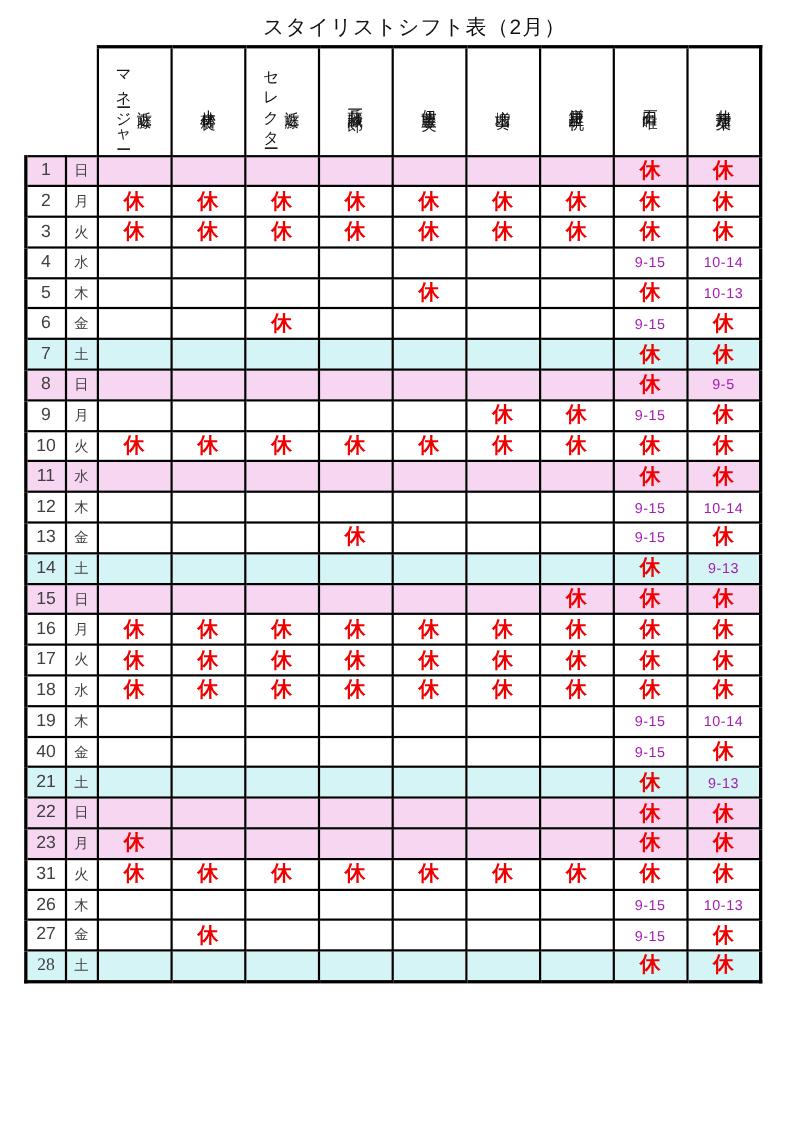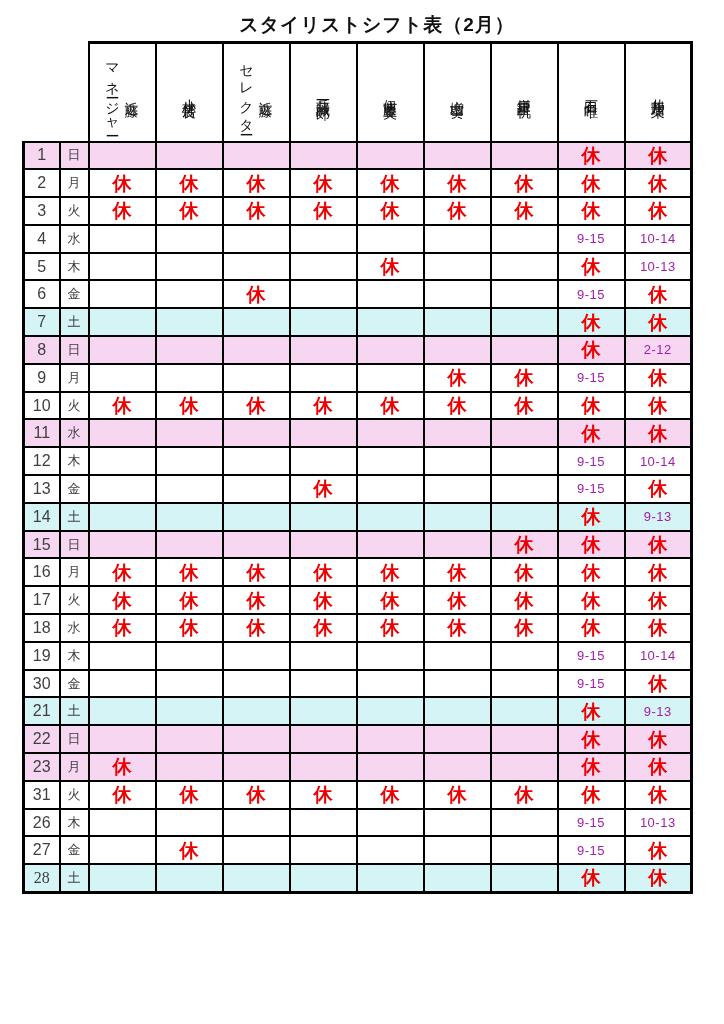--- a/index.html
+++ b/index.html
@@ -19,21 +19,21 @@
     overflow:hidden;
   }
   .page{padding-top:12px;}
   .title{
     width:668px;
     margin:0 0 3px 22px;
     padding-left:42px;
     box-sizing:border-box;
     text-align:center;
     font-size:19px;
-    font-weight:700;
+    font-weight:400;
     letter-spacing:1px;
     color:#111;
   }
   table.shift-table{
     border-collapse:collapse;
     table-layout:fixed;
     margin-left:22px;
   }
   .shift-table th,.shift-table td{
     border:2px solid var(--border);
@@ -265,21 +265,21 @@
           <td class="day-num">8</td>
           <td class="weekday">日</td>
           <td class="shift"></td>
           <td class="shift"></td>
           <td class="shift"></td>
           <td class="shift"></td>
           <td class="shift"></td>
           <td class="shift"></td>
           <td class="shift"></td>
           <td class="shift rest">休</td>
-          <td class="shift time">2-12</td>
+          <td class="shift time">9-5</td>
         </tr>
         <tr class="none">
           <td class="day-num">9</td>
           <td class="weekday">月</td>
           <td class="shift"></td>
           <td class="shift"></td>
           <td class="shift"></td>
           <td class="shift"></td>
           <td class="shift"></td>
           <td class="shift rest">休</td>
@@ -411,21 +411,21 @@
           <td class="shift"></td>
           <td class="shift"></td>
           <td class="shift"></td>
           <td class="shift"></td>
           <td class="shift"></td>
           <td class="shift"></td>
           <td class="shift time">9-15</td>
           <td class="shift time">10-14</td>
         </tr>
         <tr class="none">
-          <td class="day-num">30</td>
+          <td class="day-num">40</td>
           <td class="weekday">金</td>
           <td class="shift"></td>
           <td class="shift"></td>
           <td class="shift"></td>
           <td class="shift"></td>
           <td class="shift"></td>
           <td class="shift"></td>
           <td class="shift"></td>
           <td class="shift time">9-15</td>
           <td class="shift rest">休</td>

